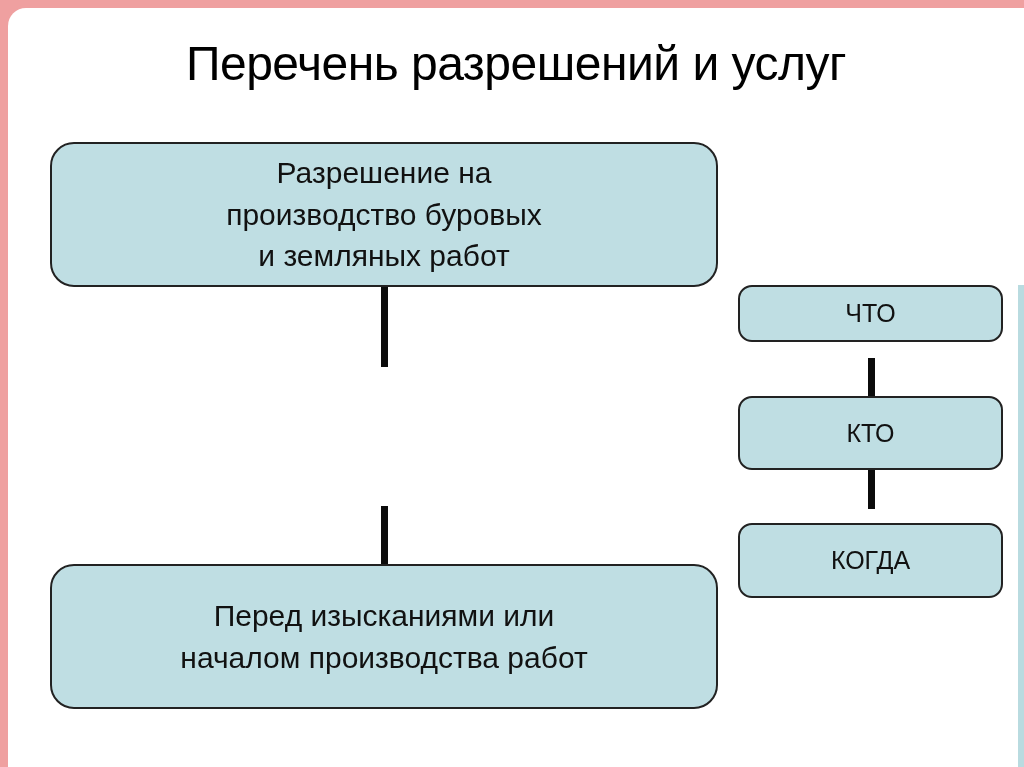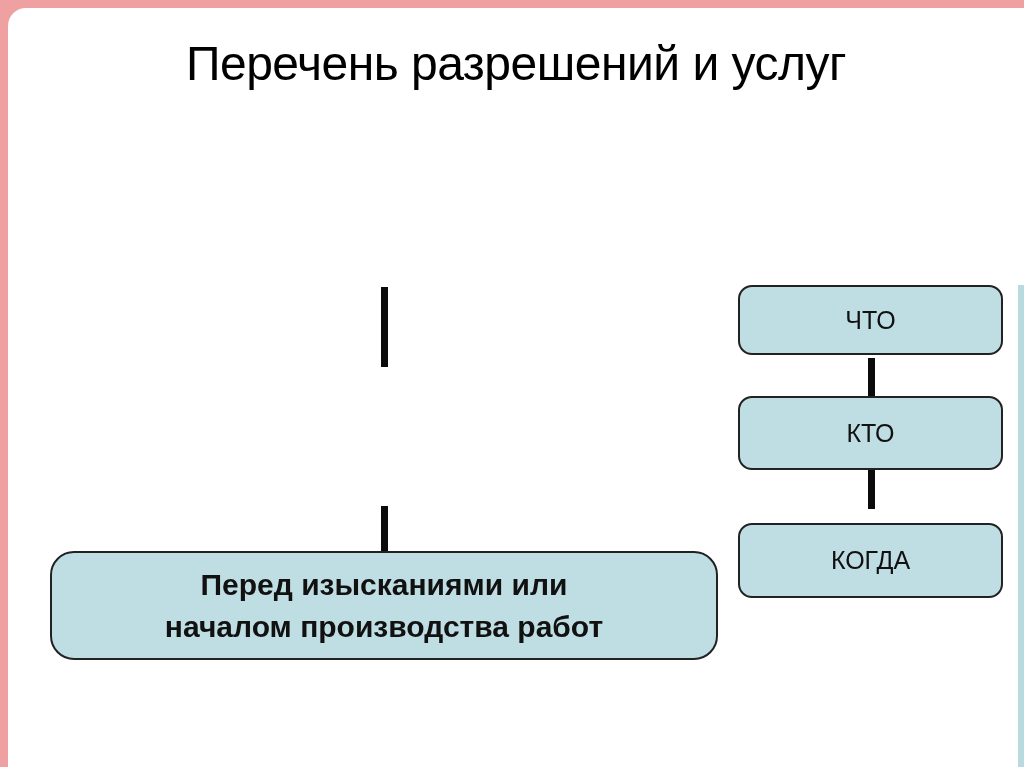--- a/index.html
+++ b/index.html
@@ -76,43 +76,48 @@
     padding: 0 14px;
   }
   .connector {
     position: absolute;
     width: 7px;
     background: var(--connector, #0b0b0b);
     z-index: 1;
   }
   #box-permission { top: 142px; height: 145px; }
   #box-authority  { top: 365px; height: 143px; }
-  #box-timing     { top: 551px; height: 109px; font-weight: bold; }
+  #box-timing     { top: 564px; height: 145px; }
   #conn-left-1 { left: 381px; top: 287px; height: 80px; }
   #conn-left-2 { left: 381px; top: 506px; height: 81px; }
-  #box-what { top: 285px; height: 70px; }
+  #box-what { top: 285px; height: 57px; }
   #box-who  { top: 396px; height: 74px; align-items: center; }
   #box-when { top: 507px; height: 75px; margin-top: 16px; }
   #conn-right-1 { left: 868px; top: 358px; height: 40px; }
   #conn-right-2 { left: 868px; top: 468px; height: 41px; }
 </style>
 </head>
 <body>
 
 <div class="canvas">
 
   <div class="panel"></div>
 
   <div class="edge-right-blue"></div>
 
   <div class="slide-title">Перечень разрешений и услуг</div>
 
   <div class="connector" id="conn-left-1"></div>
   <div class="connector" id="conn-left-2"></div>
 
+  <div class="fbox fbox-large" id="box-permission">
+    <div class="box-text">Разрешение на
+производство буровых
+и земляных работ</div>
+  </div>
 
 
   <div class="fbox fbox-large" id="box-timing">
     <div class="box-text">Перед изысканиями или
 началом производства работ</div>
   </div>
 
   <div class="connector" id="conn-right-1"></div>
   <div class="connector" id="conn-right-2"></div>
 

